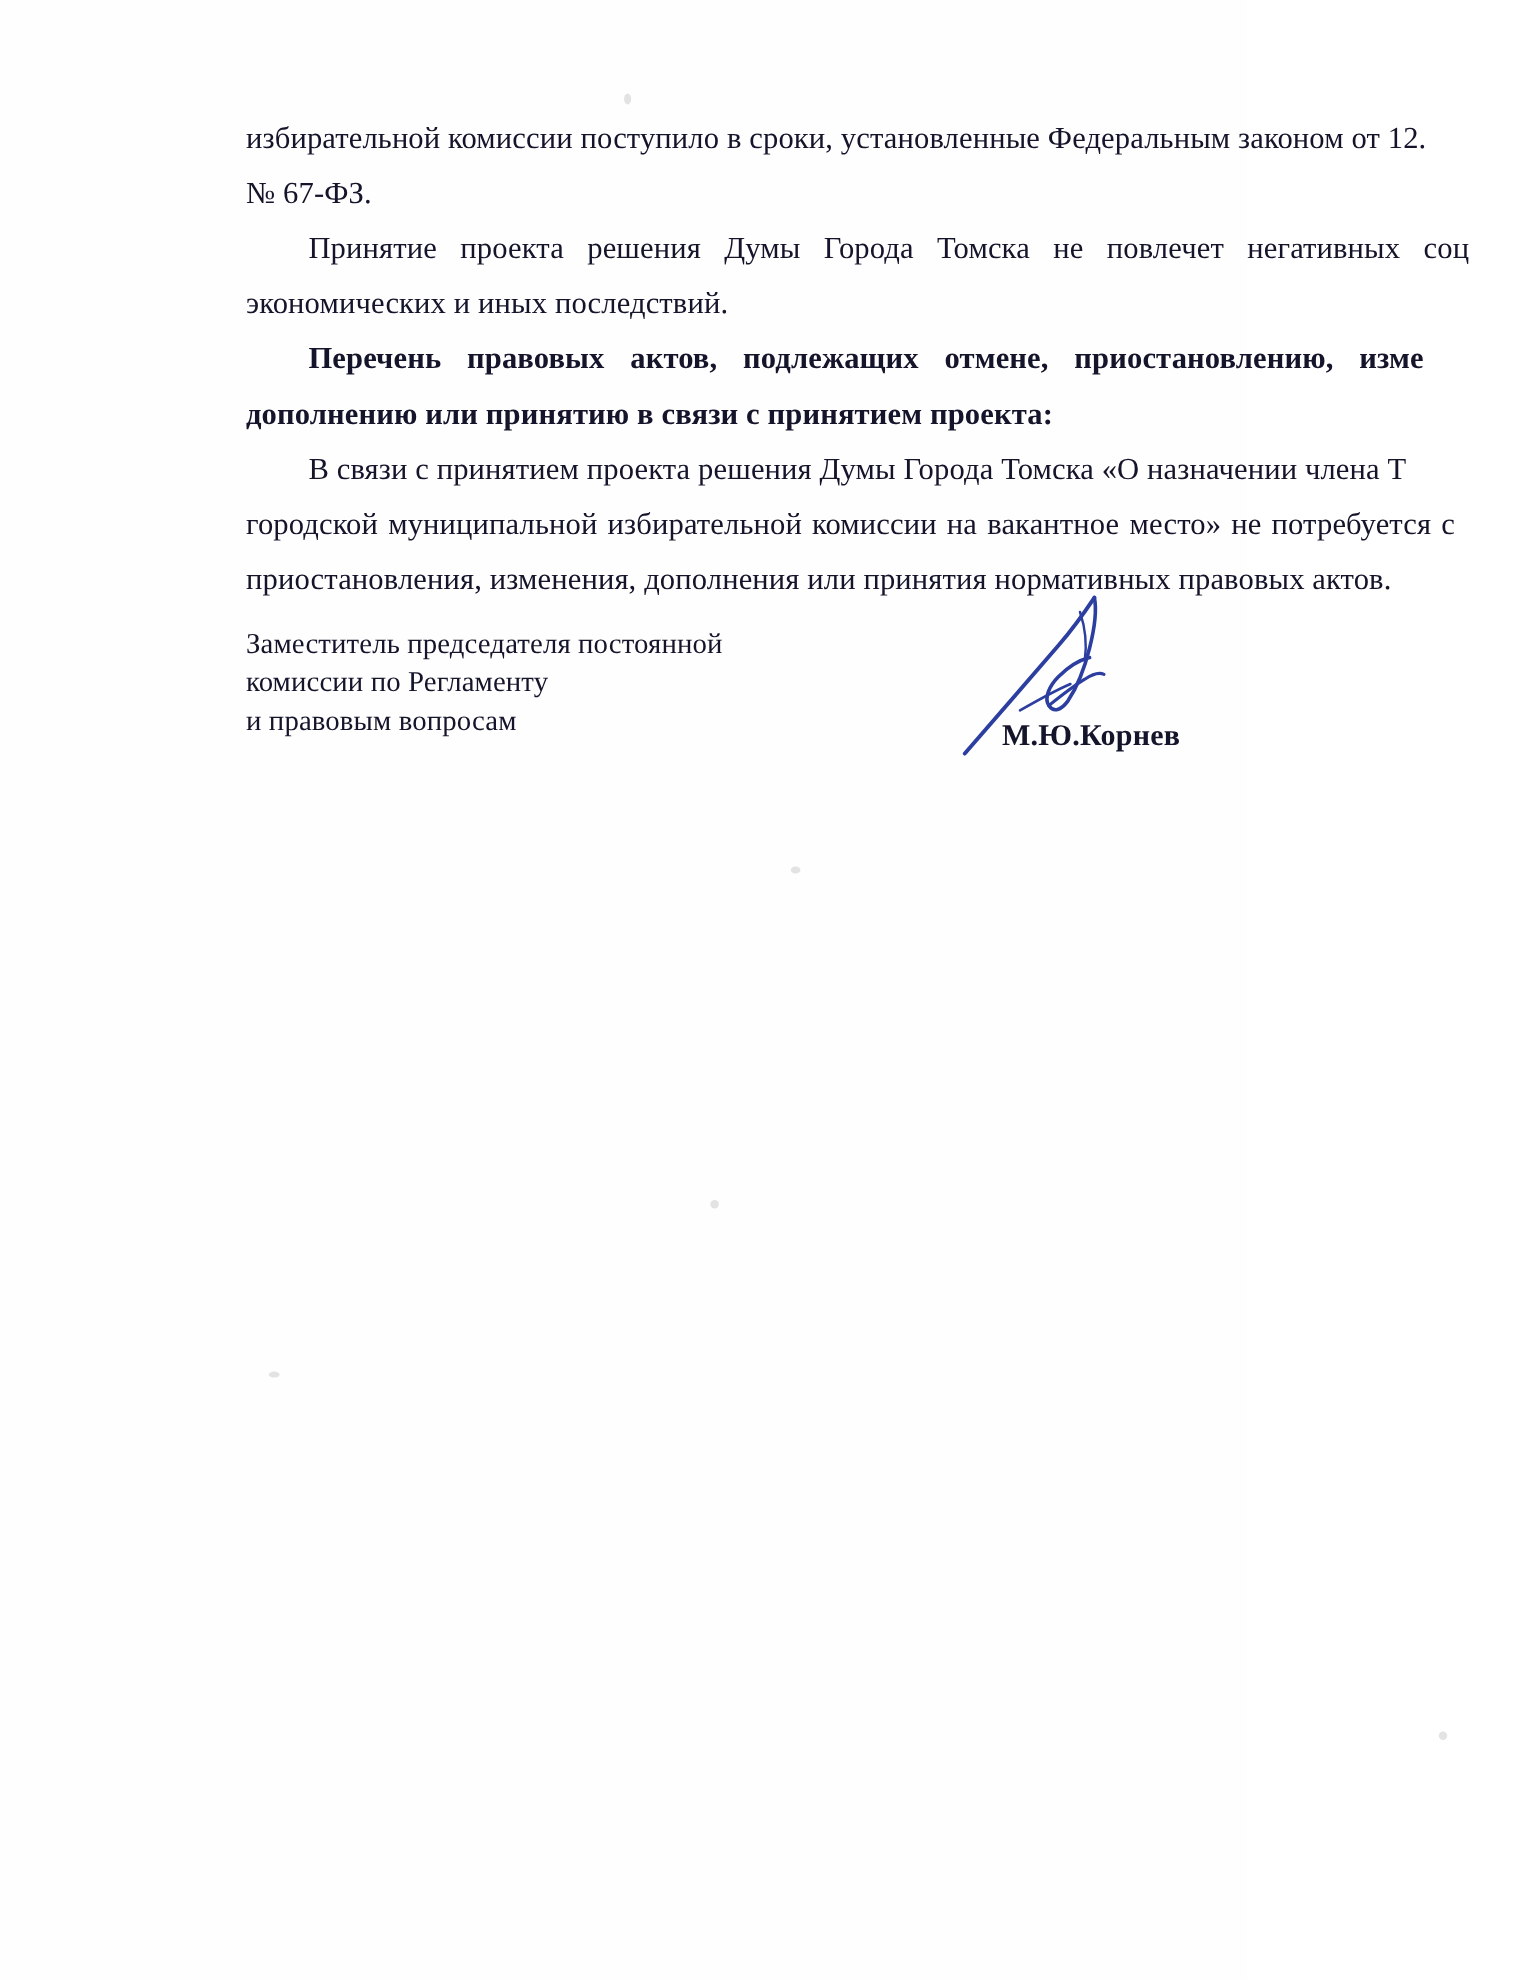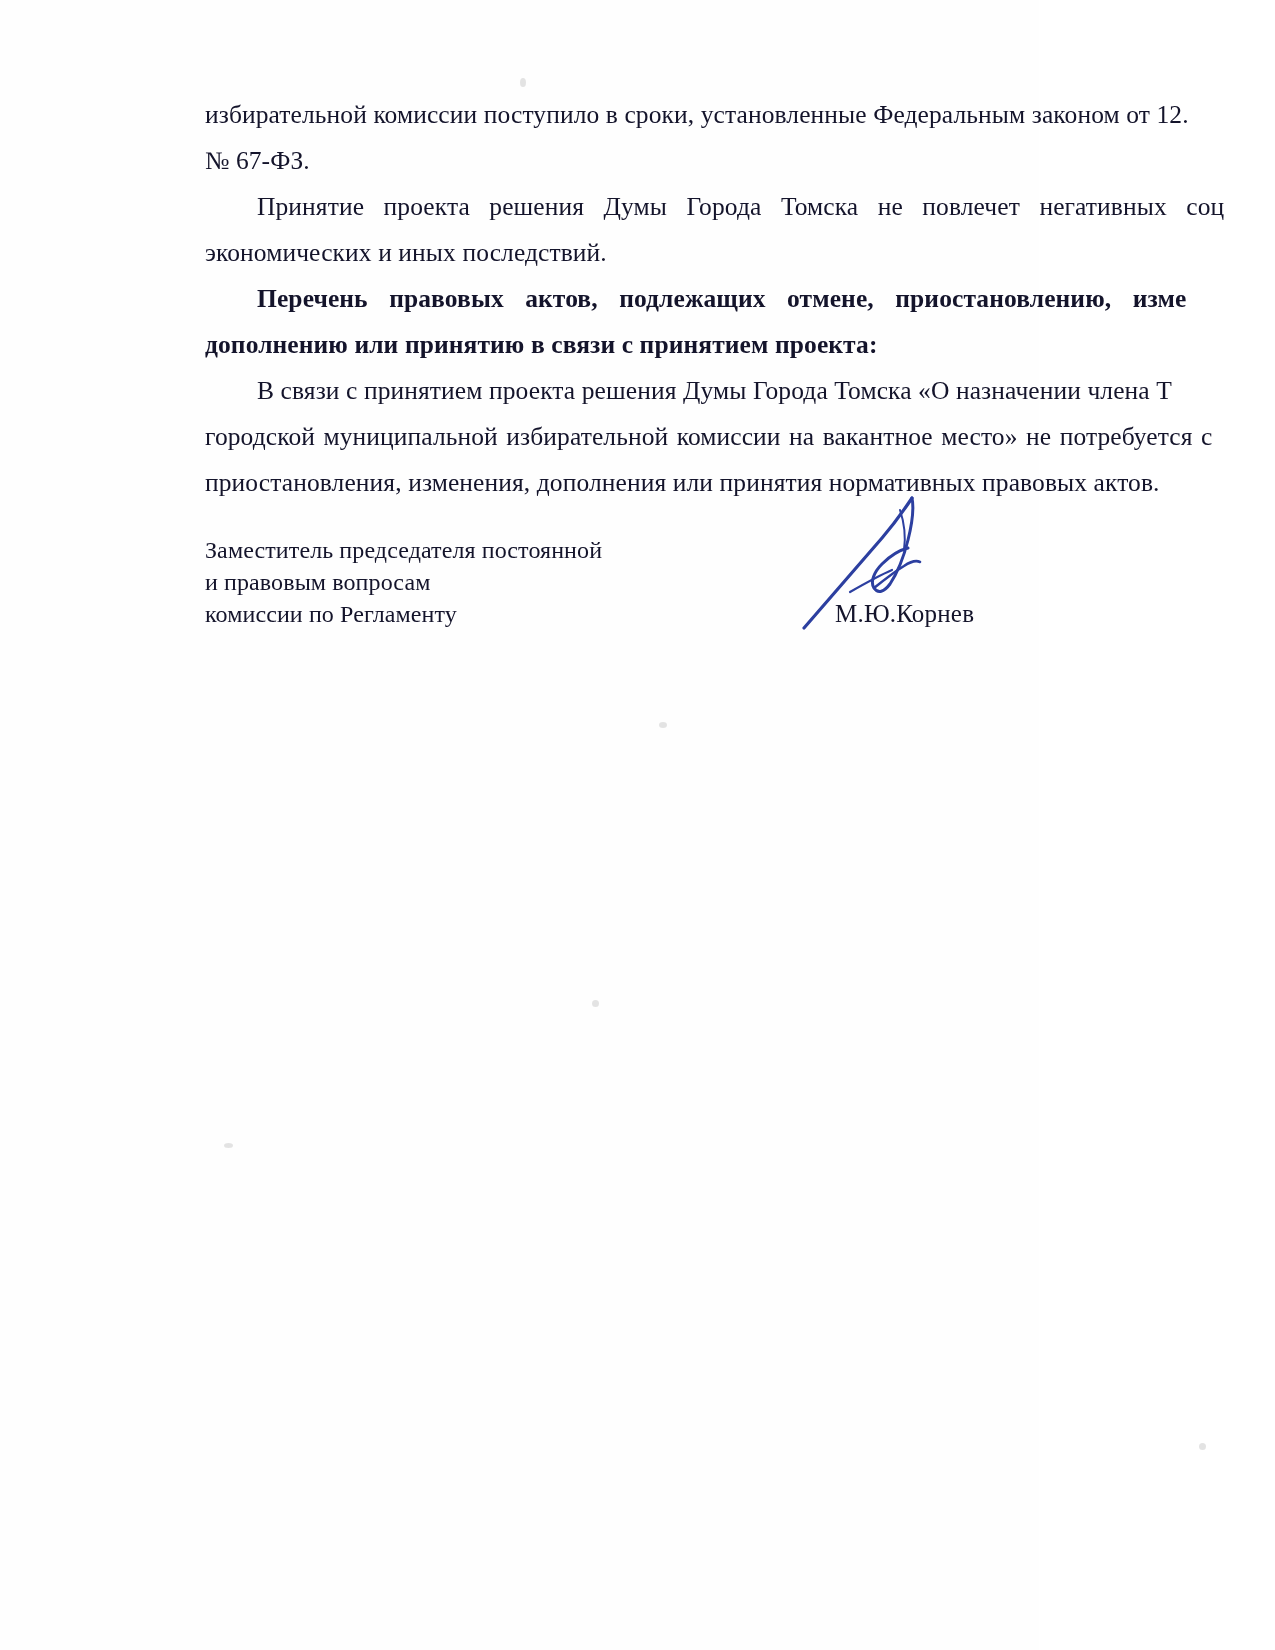--- a/index.html
+++ b/index.html
@@ -44,34 +44,35 @@
   p.bold {
     font-weight: bold;
   }
   .nowrapline {
     white-space: nowrap;
     overflow: hidden;
   }
   .sig-block {
     position: absolute;
     left: 205px;
-    top: 534px;
+    top: 521px;
     width: 1000px;
   }
   .sig-lines {
     font-size: 24px;
     line-height: 32px;
     letter-spacing: 0.1px;
   }
   .sig-name {
     position: absolute;
     left: 835px;
     top: 600px;
     font-size: 25px;
     letter-spacing: 0.2px;
+    font-weight: bold;
   }
   .signature {
     position: absolute;
     left: 790px;
     top: 480px;
     width: 180px;
     height: 160px;
     pointer-events: none;
   }
   .speck {
@@ -98,22 +99,22 @@
     <p class="para bold">дополнению или принятию в связи с принятием проекта:</p>
 
     <p class="para indent nowrapline">В связи с принятием проекта решения Думы Города Томска «О назначении члена Т</p>
     <p class="para nowrapline" style="word-spacing:2px;">городской муниципальной избирательной комиссии на вакантное место» не потребуется с</p>
     <p class="para nowrapline">приостановления, изменения, дополнения или принятия нормативных правовых актов.</p>
 
   </div>
 
   <div class="sig-block">
     <div class="sig-lines">Заместитель председателя постоянной</div>
+    <div class="sig-lines">комиссии по Регламенту</div>
     <div class="sig-lines">и правовым вопросам</div>
-    <div class="sig-lines">комиссии по Регламенту</div>
   </div>
 
   <svg class="signature" viewBox="0 0 180 160">
     <g fill="none" stroke="#2c3fa0" stroke-linecap="round" stroke-linejoin="round">
       <path d="M14,148 C40,118 66,88 92,58 C104,44 114,30 122,18" stroke-width="3.2"></path>
       <path d="M122,18 C124,28 122,44 118,60 C114,76 108,92 100,104 C94,112 88,114 84,108 C80,102 84,92 92,84 C100,76 110,70 118,68" stroke-width="3"></path>
       <path d="M84,108 C94,100 104,92 114,86 C120,82 126,80 130,82" stroke-width="2.6"></path>
       <path d="M110,30 C114,42 116,56 114,70" stroke-width="2"></path>
       <path d="M60,112 C74,104 88,96 102,90" stroke-width="2.2"></path>
     </g>

